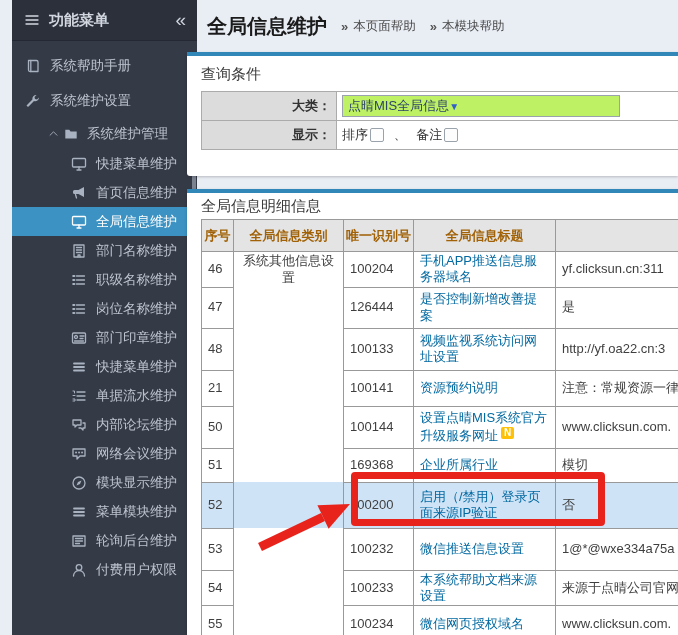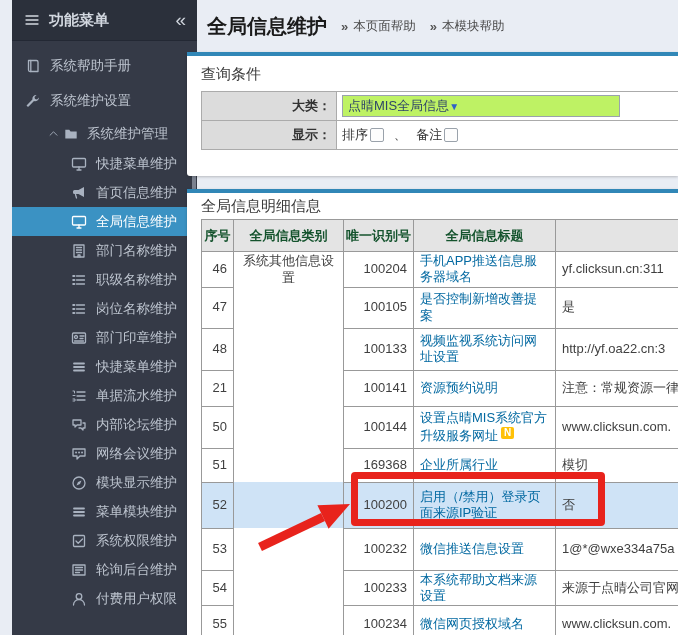--- a/index.html
+++ b/index.html
@@ -47,23 +47,23 @@
   .select{width:278px;height:22px;border:1px solid #9aa2ad;display:flex;align-items:center;
           justify-content:flex-start;padding:0 5px;box-sizing:border-box;color:#2e4468;
           font-size:13px;cursor:pointer;background:#bef264}
   .sel-arrow{color:#3060c8;font-size:10px}
   .qinput input[type=checkbox]{appearance:none;-webkit-appearance:none;width:14px;height:14px;
           border:1px solid #9aa2ab;background:#fdfdfd;border-radius:2px;vertical-align:-3px;margin:0 2px;cursor:pointer}
   .sep{margin:0 6px 0 4px}
 
   
   .dtable{border-collapse:collapse;table-layout:fixed;width:600px;font-size:13px;color:#3f3f3f}
-  .dtable th{background:#e4e4e4;border:1px solid #999;font-weight:bold;color:#14532d;height:27px;padding:2px}
+  .dtable th{background:#e4e4e4;border:1px solid #999;font-weight:bold;color:#a16207;height:27px;padding:2px}
   .dtable td{border:1px solid #999;padding:1px 6px;line-height:1.25}
-  .dtable td.c-no,.dtable td.c-id{text-align:right}
+  .dtable td.c-no,.dtable td.c-id{text-align:left}
   .dtable td.c-cat{border-top:0;border-bottom:0;text-align:center}
   .tlink{color:#0369a1;cursor:pointer}
   .tlink.ul{}
   .dtable td.c-val{white-space:nowrap}
   .dtable tr.hl td{background:#cfe3f6}
   .badge-n{display:inline-block;background:#ffc107;color:#fff;font-size:10px;font-weight:bold;
            line-height:12px;padding:0 3px;border-radius:2px;margin-left:3px;vertical-align:4px}
 
   
   .anno-box{position:absolute;left:351px;top:472px;width:254px;height:54px;border:7px solid #e8231c;
@@ -222,29 +222,20 @@
         </span>
         <span>模块显示维护</span>
       </div>
       <div class="side-item lv3">
         <span class="icon">
           <svg width="16" height="16" viewBox="0 0 16 16" fill="none" stroke="currentColor" stroke-width="1.3" stroke-linecap="round" stroke-linejoin="round">
             <path d="M3 4.5h10M3 8h10M3 11.5h10" stroke-width="1.8"></path>
           </svg>
         </span>
         <span>菜单模块维护</span>
-      </div>
-      <div class="side-item lv3">
-        <span class="icon">
-          <svg width="16" height="16" viewBox="0 0 16 16" fill="none" stroke="currentColor" stroke-width="1.3" stroke-linecap="round" stroke-linejoin="round">
-            <rect x="2.5" y="2.5" width="11" height="11" rx="1"></rect>
-            <path d="M5 8l2.2 2.2L11.5 6"></path>
-          </svg>
-        </span>
-        <span>系统权限维护</span>
       </div>
       <div class="side-item lv3">
         <span class="icon">
           <svg width="16" height="16" viewBox="0 0 16 16" fill="none" stroke="currentColor" stroke-width="1.3" stroke-linecap="round" stroke-linejoin="round">
             <rect x="2" y="3" width="12" height="10"></rect>
             <path d="M4.5 5.5h7M4.5 8h7M4.5 10.5h4"></path>
           </svg>
         </span>
         <span>轮询后台维护</span>
       </div>
@@ -323,21 +314,21 @@
           <tr style="height: 34px;">
             <td class="c-no">46</td>
             <td class="c-cat">系统其他信息设置</td>
             <td class="c-id">100204</td>
             <td class="c-title"><span class="tlink">手机APP推送信息服务器域名</span></td>
             <td class="c-val">yf.clicksun.cn:311</td>
           </tr>
           <tr style="height: 41px;">
             <td class="c-no">47</td>
             <td class="c-cat"></td>
-            <td class="c-id">100105</td>
+            <td class="c-id">126444</td>
             <td class="c-title"><span class="tlink">是否控制新增改善提案</span></td>
             <td class="c-val">是</td>
           </tr>
           <tr style="height: 42px;">
             <td class="c-no">48</td>
             <td class="c-cat"></td>
             <td class="c-id">100133</td>
             <td class="c-title"><span class="tlink">视频监视系统访问网址设置</span></td>
             <td class="c-val">http://yf.oa22.cn:3</td>
           </tr>

